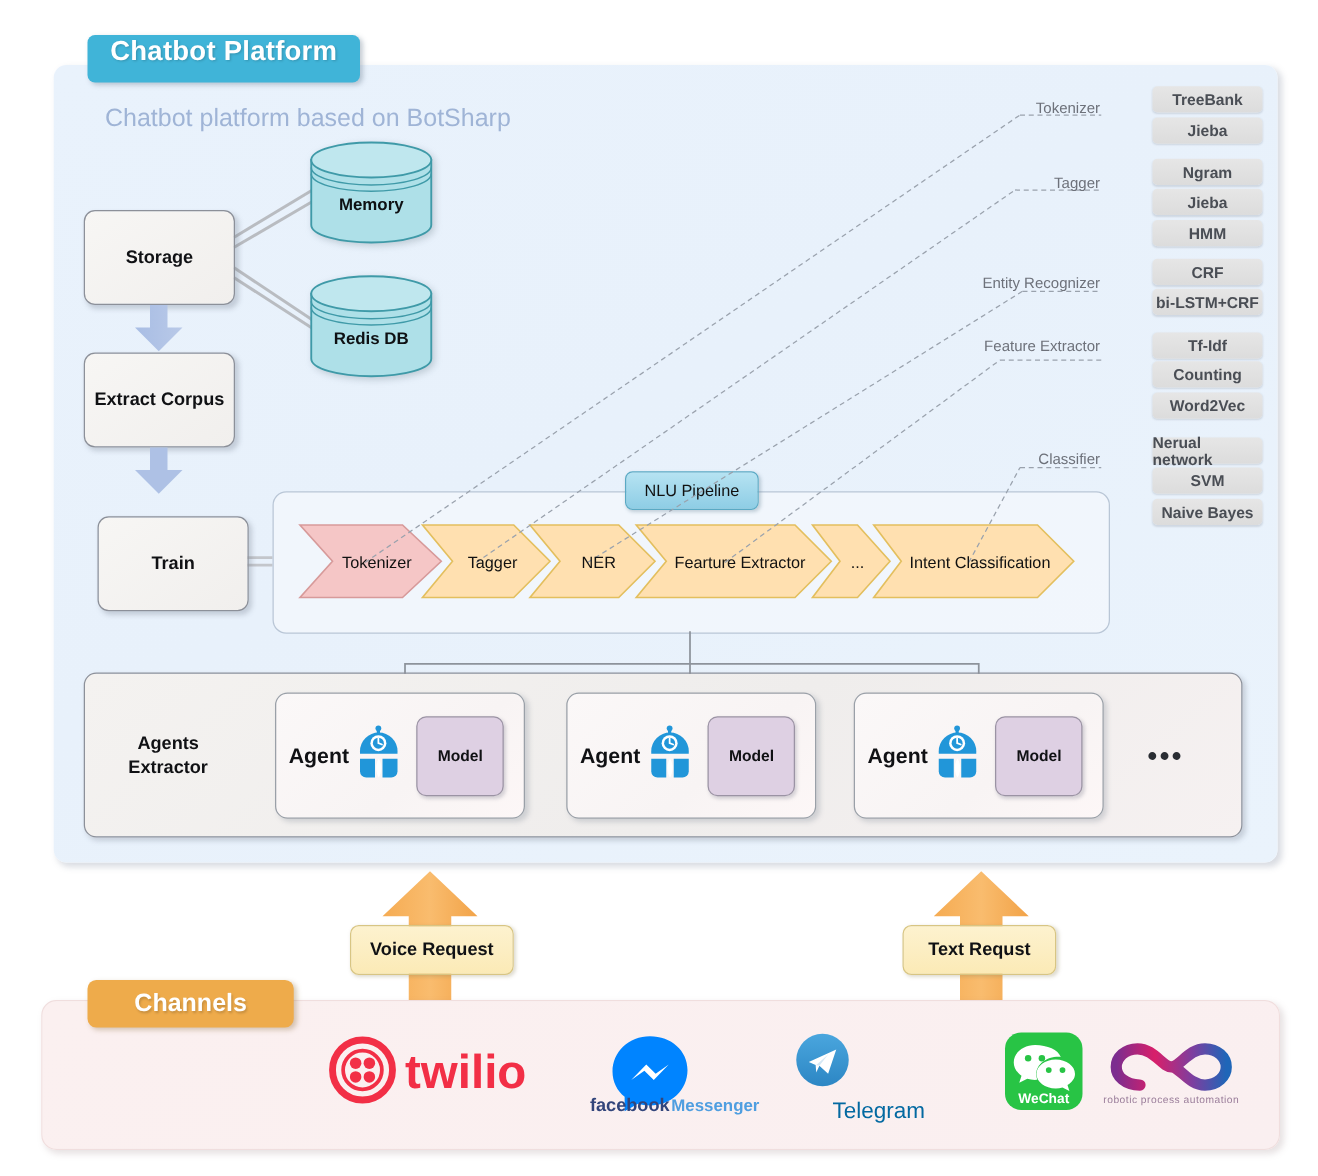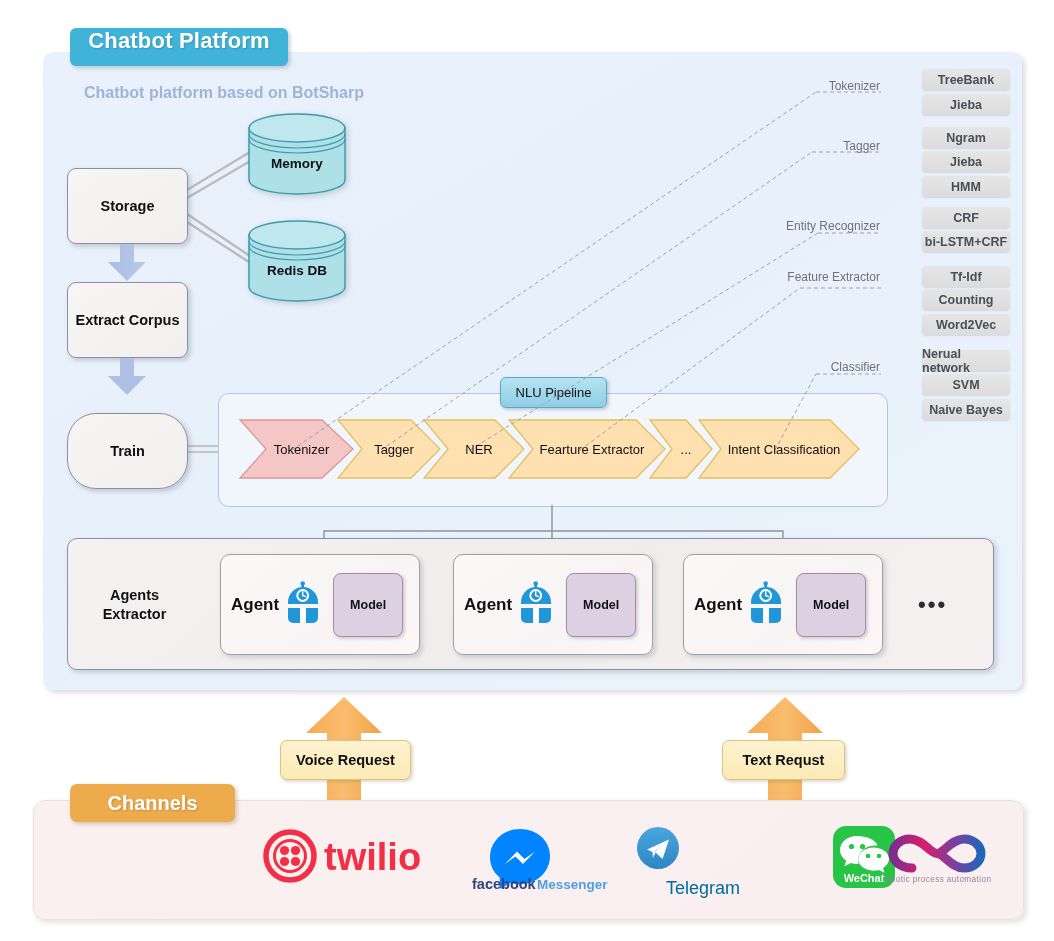--- a/index.html
+++ b/index.html
@@ -17,34 +17,34 @@
   }
   #platform-title{
     left:70px;top:28px;width:218px;height:38px;
     background:#40b4d8;border-radius:6px;
     box-shadow:2px 2px 4px rgba(90,110,130,.35);
     display:flex;align-items:flex-start;justify-content:center;
     color:#fff;font-size:22px;font-weight:bold;letter-spacing:.2px;
     text-shadow:1px 1px 2px rgba(0,0,0,.18);
   }
   #platform-subtitle{
-    left:84px;top:84px;color:#9fb4d6;font-size:16px;font-weight:bold;
+    left:84px;top:84px;color:#9fb4d6;font-size:20px;font-weight:normal;
   }
 
   
   .box{
     background:linear-gradient(145deg,#f7f6f4 0%,#f1efed 100%);
     border:1.4px solid #8c9099;border-radius:9px;
     box-shadow:2.5px 2.5px 4px rgba(110,120,135,.30);
     display:flex;align-items:center;justify-content:center;
     color:#101114;font-size:14.5px;font-weight:bold;text-align:center;
   }
   #box-storage{left:67px;top:168px;width:119px;height:74px;}
   #box-extract{left:67px;top:282px;width:119px;height:74px;}
-  #box-train{left:67px;top:413px;width:119px;height:74px;border-radius:29px;}
+  #box-train{left:78px;top:413px;width:119px;height:74px;}
 
   
   .cyl{}
   .cyl svg{display:block;filter:drop-shadow(2.5px 2.5px 3px rgba(110,130,140,.35));}
   .cyl-label{position:absolute;left:0;width:100%;text-align:center;
     font-size:13.5px;font-weight:bold;color:#0e1013;}
   #cyl-memory{left:247px;top:112px;width:100px;height:84px;}
   #cyl-memory .cyl-label{top:44px;}
   #cyl-redis{left:247px;top:219px;width:100px;height:84px;}
   #cyl-redis .cyl-label{top:44px;}
@@ -448,21 +448,21 @@
           <stop offset="100%" stop-color="#2c86c4"></stop>
     </linearGradient>
       </defs>
     <circle cx="32" cy="22" r="21" fill="url(#tg)"></circle>
     <path d="M21,23.5 L43,13.5 L36.5,33 L29.5,26.5 L27,32 L26.5,26 Z" fill="#fff"></path>
     <path d="M27,26 L36.5,17.5 L29.5,26.5 Z" fill="#d5e8f5"></path>
   </svg>
   <div class="logo-cap" style="top:52px;font-size:18px;color:#0369a1;margin-left:40px;">Telegram</div>
 </div>
 
-<div class="logo" style="left:789px;top:826px;width:62px;height:62px;padding-left:44px;">
+<div class="logo" style="left:760px;top:826px;width:62px;height:62px;padding-left:44px;">
   <svg width="62" height="62" viewBox="0 0 62 62">
     <rect x="0" y="0" width="62" height="62" rx="13" fill="#28c445"></rect>
     <g fill="#fff">
       <path d="M24,10 C14.6,10 7,16.2 7,23.9 C7,28.2 9.4,32 13.2,34.6 L11.4,40.2 L17.8,37 C19.7,37.6 21.8,37.9 24,37.9
                C24.6,37.9 25.2,37.9 25.8,37.8 C25.3,36.4 25,34.9 25,33.4 C25,25.6 33,19.4 42.8,19.4 C43.4,19.4 44,19.4 44.6,19.5
                C42.6,14 34,10 24,10 Z"></path>
       <path d="M56,33.1 C56,26.7 49.1,21.5 40.6,21.5 C32.1,21.5 25.2,26.7 25.2,33.1 C25.2,39.5 32.1,44.7 40.6,44.7
                C42.5,44.7 44.3,44.4 46,43.9 L51.5,46.7 L50,41.9 C53.6,39.7 56,36.6 56,33.1 Z"></path>
     </g>
     <circle cx="18.5" cy="20.5" r="2.6" fill="#28c445"></circle>

